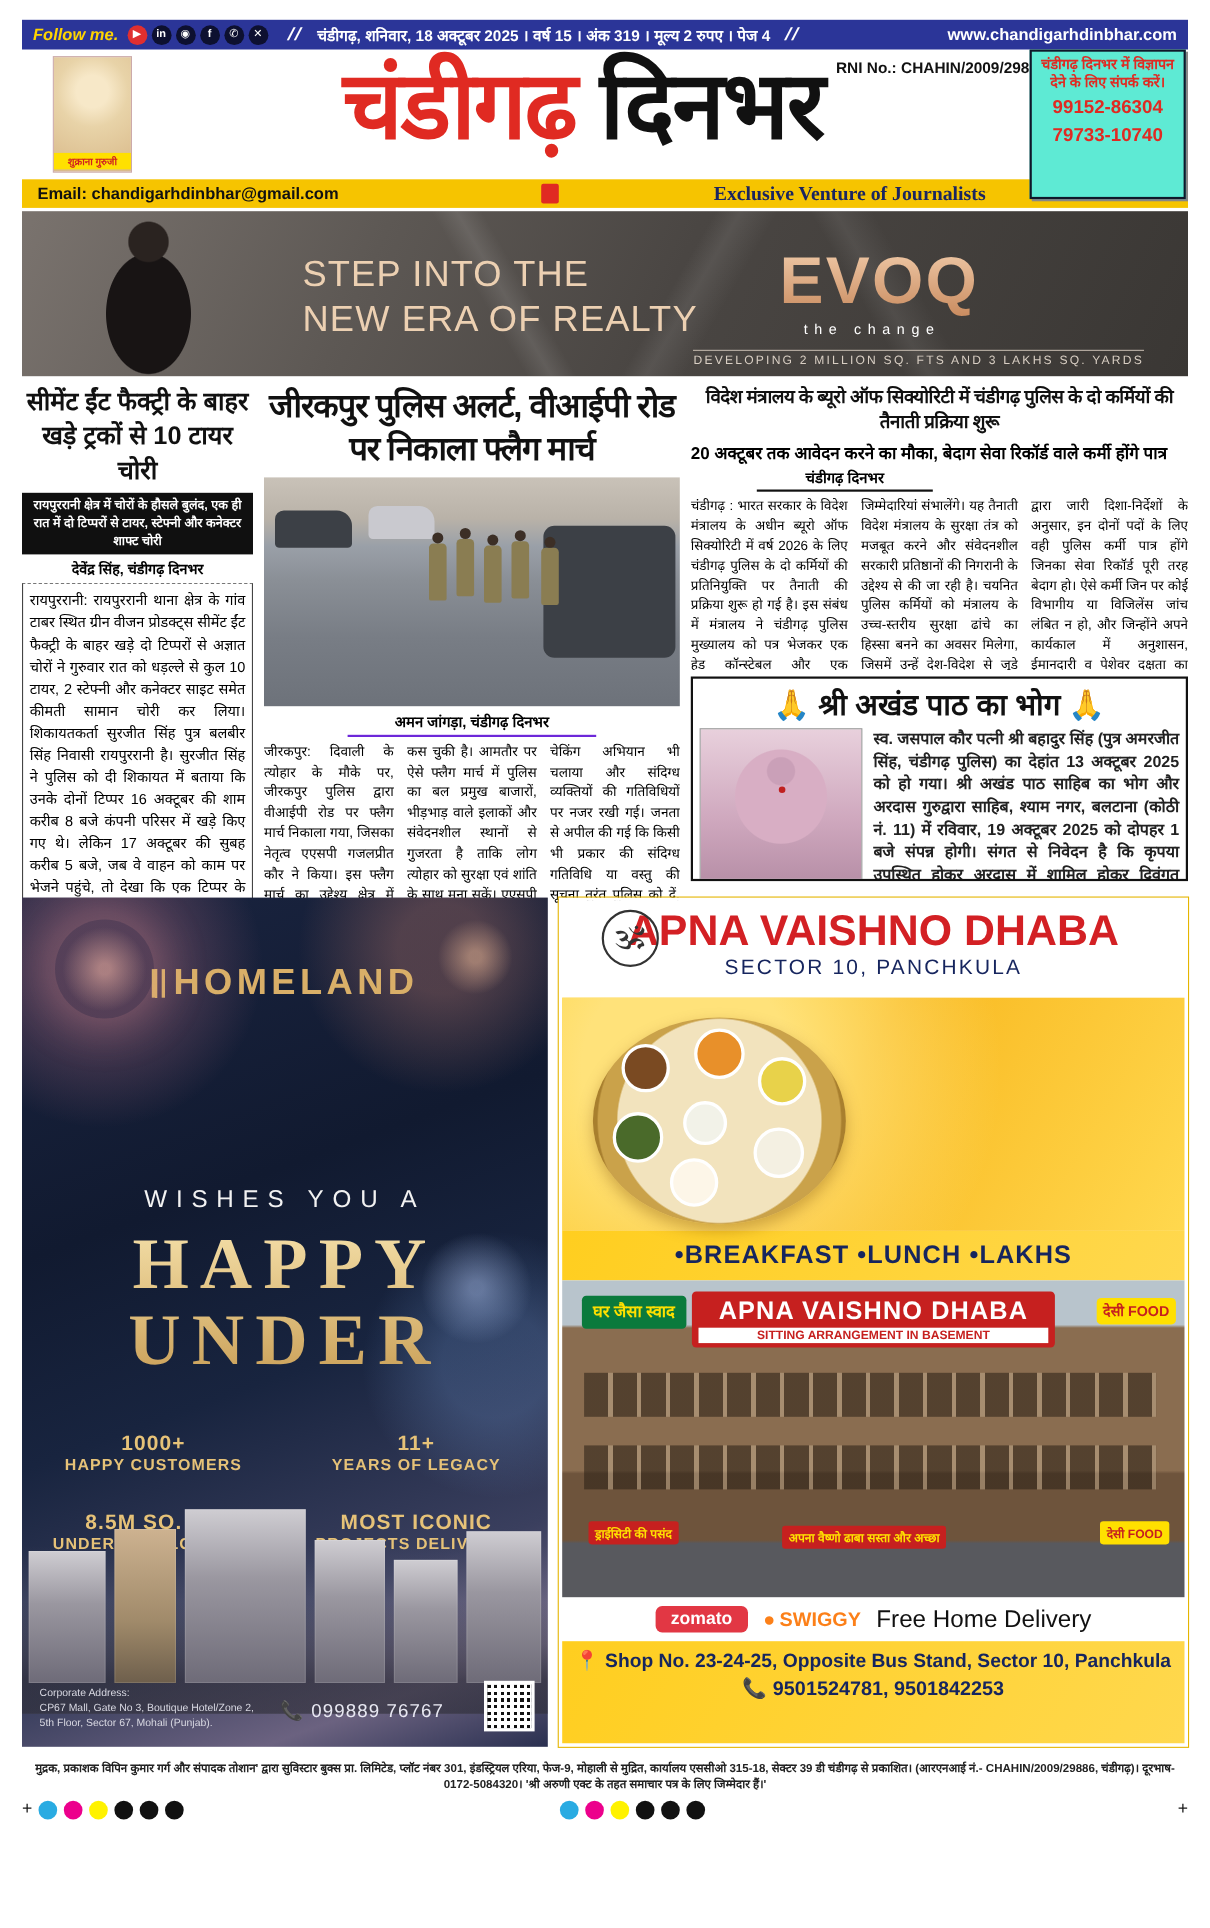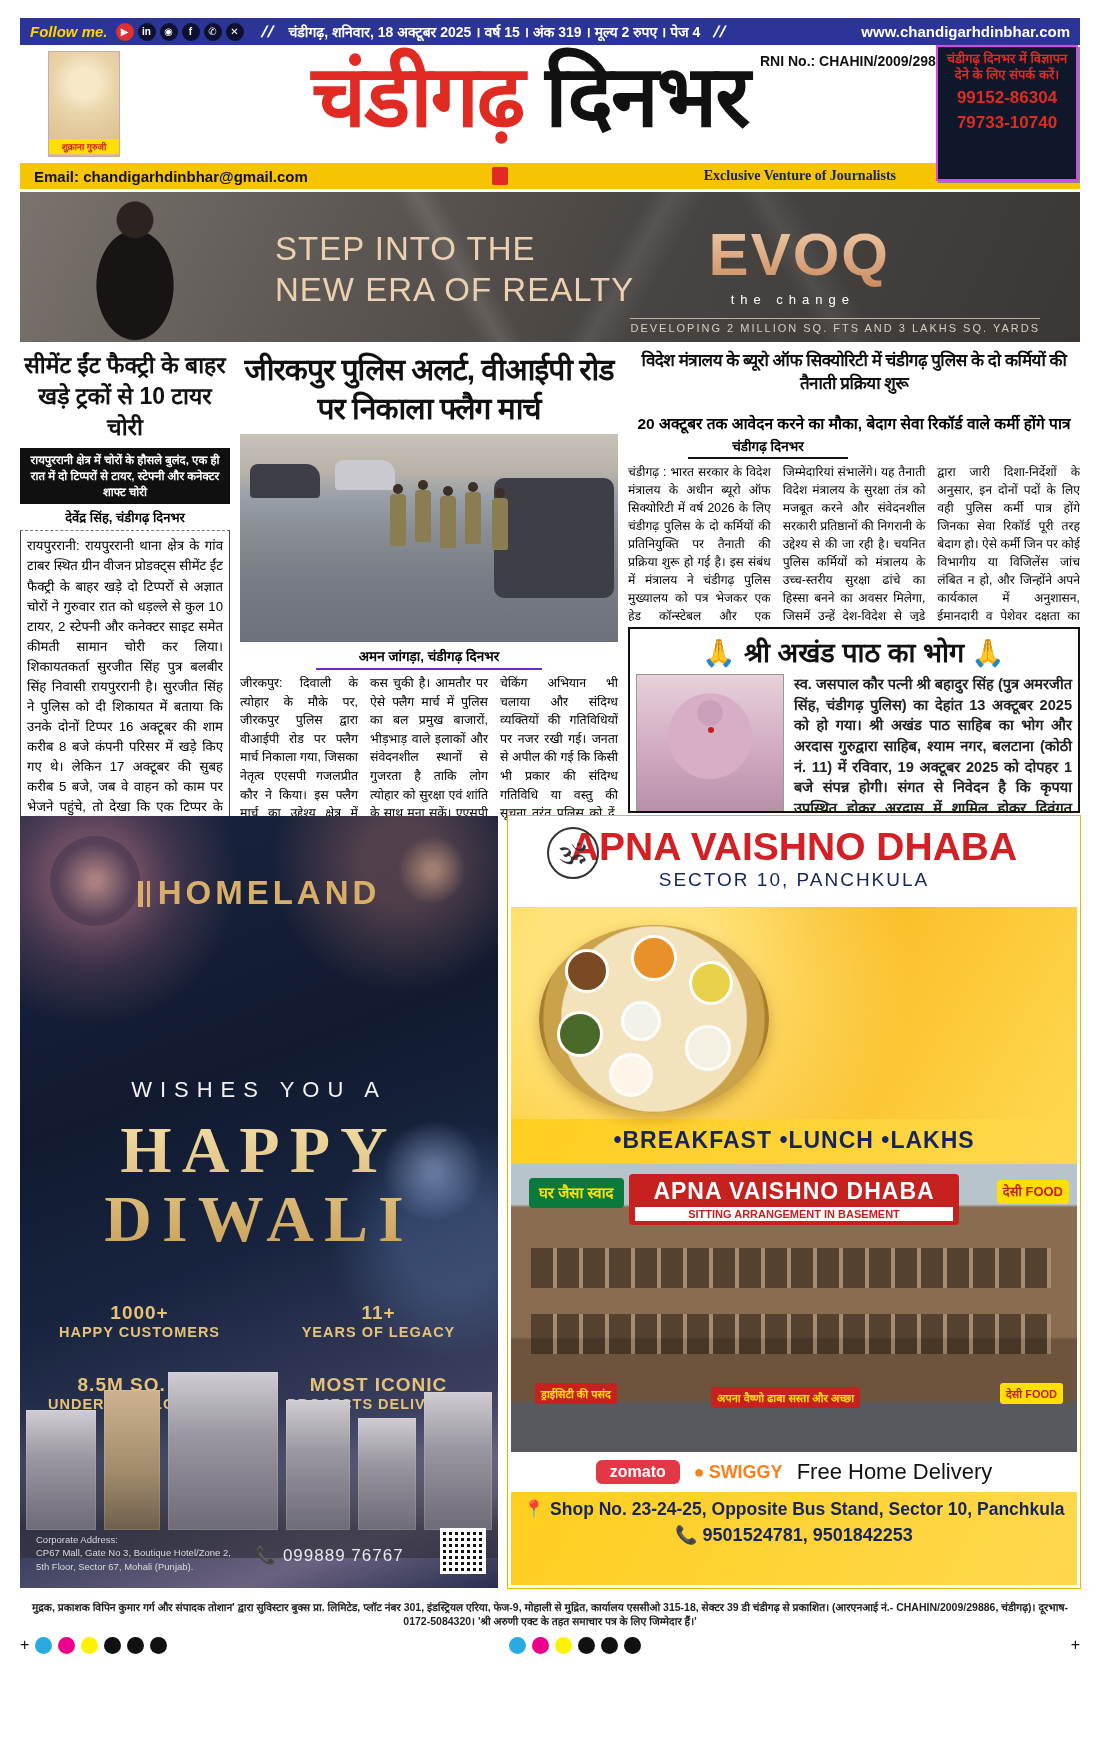--- a/index.html
+++ b/index.html
@@ -17,29 +17,29 @@
 
   
   .masthead { height:118px; position:relative; }
   .guru { position:absolute; left:28px; top:6px; width:72px; height:106px; border:1px solid #caa; background:
       radial-gradient(circle at 50% 30%, #f7e8c8 0 18%, #e8d3a8 40%, #d8b888 100%); }
   .guru-cap { position:absolute; left:0; bottom:2px; width:100%; background:#ffe000; color:#d02020; font-size:9px; font-weight:bold; text-align:center; padding:1px 0; }
   .mast-title { position:absolute; left:200px; top:2px; width:620px; text-align:center; font-weight:bold; font-size:86px; line-height:1.15; letter-spacing:-2px; white-space:nowrap; }
   .mast-title .red { color:#e02a22; }
   .mast-title .blk { color:#111; }
   .rni { position:absolute; left:740px; top:8px; font-size:14px; font-weight:bold; color:#111; }
-  .adbox { position:absolute; right:2px; top:0px; width:142px; height:136px; background:#0f172a; border:2px solid #d946ef; box-shadow:2px 2px 0 #888; text-align:center; padding:4px 2px; z-index:5; }
+  .adbox { position:absolute; right:2px; top:0px; width:142px; height:136px; background:#5eead4; border:2px solid #0f172a; box-shadow:2px 2px 0 #888; text-align:center; padding:4px 2px; z-index:5; }
   .adbox .txt { color:#e02a22; font-weight:bold; font-size:13px; line-height:1.25; }
   .adbox .ph { color:#e02a22; font-weight:bold; font-size:17px; line-height:1.3; margin-top:3px; cursor:pointer; }
 
   
   .yellowbar { height:26px; background:#f6c400; display:flex; align-items:center; padding:0 14px; position:relative; }
   .email { font-weight:bold; font-size:15px; color:#111; cursor:pointer;text-align:center; }
   .redsq { width:16px; height:18px; background:#e02a22; border-radius:2px; position:absolute; left:472px; top:4px; }
-  .tagline { margin-left:auto; margin-right:170px; font-family:"Liberation Serif","DejaVu Serif",serif; font-weight:bold; font-size:14px; color:#1a2560; }
+  .tagline { margin-left:auto; margin-right:170px; font-family:"Liberation Serif","DejaVu Serif",serif; font-weight:bold; font-size:18px; color:#1a2560; }
 
   
   .banner { height:150px; margin-top:3px; position:relative; background:
       linear-gradient(115deg,#7a736e 0%,#5d5854 30%,#4a4643 55%,#3a3734 100%); overflow:hidden; }
   .banner:before { content:""; position:absolute; inset:0; background:
       linear-gradient(60deg, transparent 40%, rgba(255,255,255,.10) 42%, transparent 44%),
       linear-gradient(120deg, transparent 55%, rgba(255,255,255,.08) 57%, transparent 60%),
       linear-gradient(60deg, transparent 70%, rgba(255,255,255,.07) 72%, transparent 75%); }
   .presenter { position:absolute; left:55px; top:8px; width:120px; height:142px; background:
       radial-gradient(circle at 50% 14%, #2a2320 0 13%, transparent 14%),
@@ -63,21 +63,21 @@
       linear-gradient(180deg,#c9c2b8 0,#b9b2a8 18%,#9aa0a8 30%,#8a8f96 45%,#787d85 70%,#6d727a 100%); }
   .photo-march .car { position:absolute; background:#3c4046; border-radius:8px 14px 4px 4px; }
   .fig { position:absolute; width:16px; height:52px; background:#8a7d52; border-radius:4px 4px 2px 2px; }
   .fig:before { content:""; position:absolute; top:-10px; left:3px; width:10px; height:10px; border-radius:50%; background:#3c2f26; }
   .cap-mid { text-align:center; font-weight:bold; font-size:13.5px; padding:5px 0 3px; border-bottom:2px solid #6d28d9; width:60%; margin:0 auto 4px; }
   .cols3 { display:flex; gap:12px; font-size:12.4px; line-height:1.5; text-align:justify; height:150px; overflow:hidden; }
   .cols3 > div { flex:1; }
 
   .col-right { width:452px; }
   .h-right { font-weight:bold; font-size:17px; line-height:1.35; color:#111; text-align:center; letter-spacing:-0.5px; }
-  .sub-right { text-align:center; font-weight:bold; font-size:15.5px; margin-top:16px; }
+  .sub-right { text-align:left; font-weight:bold; font-size:15.5px; margin-top:4px; }
   .byline2 { font-weight:bold; font-size:13.5px; padding:3px 0 2px; width:160px; border-bottom:2px solid #111; margin-left:60px; text-align:center; }
   .cols3r { display:flex; gap:12px; font-size:12.2px; line-height:1.48; text-align:justify; height:158px; overflow:hidden; margin-top:4px; }
   .cols3r > div { flex:1; }
   .bhog { border:2px solid #111; margin-top:6px; height:186px; padding:4px 6px; overflow:hidden; }
   .bhog-title { text-align:center; font-weight:bold; font-size:27px; color:#111; }
   .bhog-flex { display:flex; gap:10px; margin-top:4px; }
   .bhog-photo { width:148px; height:138px; flex:none; border:1px solid #999; background:
       radial-gradient(circle at 50% 28%, #caa0b8 0 10%, transparent 11%),
       radial-gradient(ellipse at 50% 45%, #d8aec4 0 40%, transparent 41%),
       linear-gradient(180deg,#e8d0dc 0,#cfa8be 60%,#b890a8 100%); position:relative; }
@@ -261,21 +261,21 @@
   <div class="adsrow">
 
     <div class="homeland">
       <div class="fw" style="left:30px; top:20px; width:90px; height:90px; background:radial-gradient(circle,rgba(255,190,170,.5) 0 8%,transparent 60%); box-shadow:0 0 40px 10px rgba(230,150,150,.25);"></div>
       <div class="fw" style="right:26px; top:14px; width:80px; height:80px; background:radial-gradient(circle,rgba(255,200,160,.45) 0 10%,transparent 60%);"></div>
       <div class="fw" style="right:10px; top:300px; width:110px; height:110px; background:radial-gradient(circle,rgba(190,210,255,.4) 0 8%,transparent 65%);"></div>
       <div class="hl-logo"><span class="hl-bars"></span><span>HOMELAND</span></div>
       <div class="hl-wish">WISHES YOU A</div>
       <div class="hl-happy">
         <div>HAPPY</div>
-        <div>DIWALI</div>
+        <div>UNDER</div>
       </div>
       <div class="hl-stats">
         <div class="hl-stat">
           <div class="hl-val">1000+</div>
           <div class="hl-lab">HAPPY CUSTOMERS</div>
         </div>
         <div class="hl-stat">
           <div class="hl-val">11+</div>
           <div class="hl-lab">YEARS OF LEGACY</div>
         </div>

